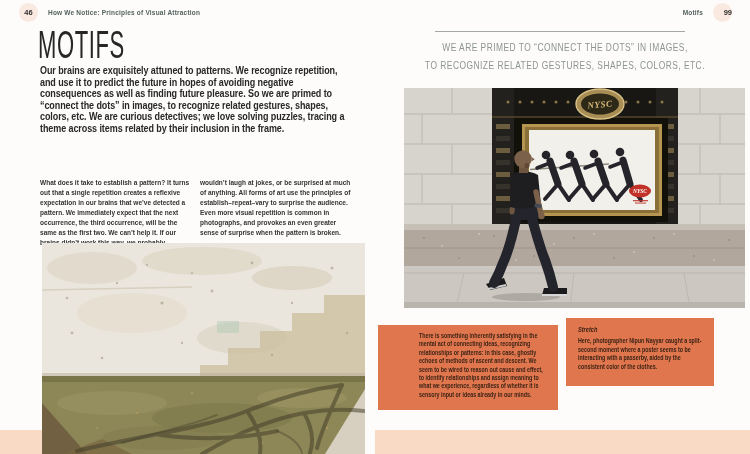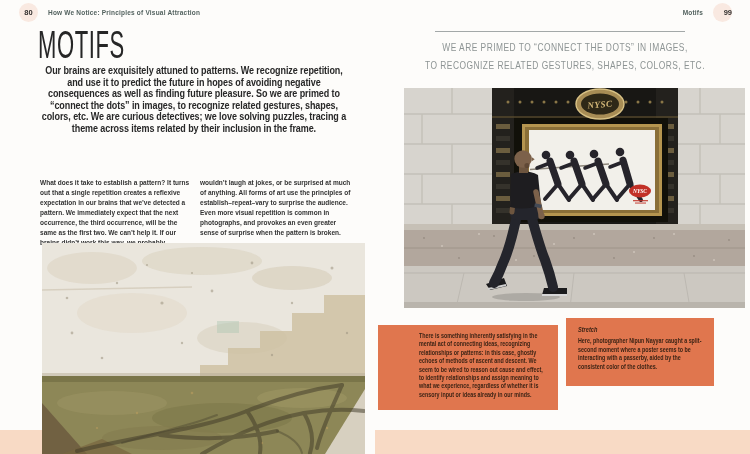--- a/index.html
+++ b/index.html
@@ -16,21 +16,21 @@
   .running{
     position:absolute;font-size:6.5px;font-weight:bold;color:#53625f;letter-spacing:.2px;
   }
   
   .chapter-title{
     position:absolute;left:38px;top:24px;font-size:38px;font-weight:500;color:#262626;
     letter-spacing:1px;transform:scaleX(.58);transform-origin:0 0;white-space:nowrap;
   }
   .condensed{transform:scaleX(.85);transform-origin:0 0;width:117.6%;}
   .intro{
-    position:absolute;left:40px;top:65px;width:308px;text-align:center;
+    position:absolute;left:40px;top:65px;width:308px;
   }
   .intro .condensed{font-size:10.6px;line-height:11.6px;font-weight:700;color:#282828;letter-spacing:-.1px;}
   .col{position:absolute;top:178px;width:153px;}
   .col .condensed{font-size:7.7px;line-height:10px;font-weight:600;color:#323232;letter-spacing:0;}
   .col1{left:40px;}
   .col2{left:200px;}
   .photo{position:absolute;display:block;}
   .corner-peach{position:absolute;left:0;top:430px;width:42px;height:24px;background:#f8dac5;}
   
   .quote-rule{position:absolute;left:435px;top:31px;width:250px;height:1px;background:#a3a8a8;}
@@ -45,21 +45,21 @@
   .caption2{left:566px;top:318px;width:148px;height:68px;padding:8px 12px 0 12px;box-sizing:border-box;}
   .caption-title .condensed{font-style:italic;font-size:6.6px;margin-bottom:3px;}
   .strip-peach{position:absolute;left:375px;top:430px;width:375px;height:24px;background:#f8dac5;}
 </style>
 </head>
 <body>
 
 <div class="spread">
 
   <div class="badge" style="left:19px;top:3px;">
-    <span>80</span>
+    <span>46</span>
   </div>
   <div class="running" style="left:48px;top:9px;">How We Notice: Principles of Visual Attraction</div>
 
   <div class="chapter-title">MOTIFS</div>
 
   <div class="intro">
     <div class="condensed">Our brains are exquisitely attuned to patterns. We recognize repetition, and use it to predict the future in hopes of avoiding negative consequences as well as finding future pleasure. So we are primed to “connect the dots” in images, to recognize related gestures, shapes, colors, etc. We are curious detectives; we love solving puzzles, tracing a theme across items related by their inclusion in the frame.</div>
   </div>
 
   <div class="col col1">

